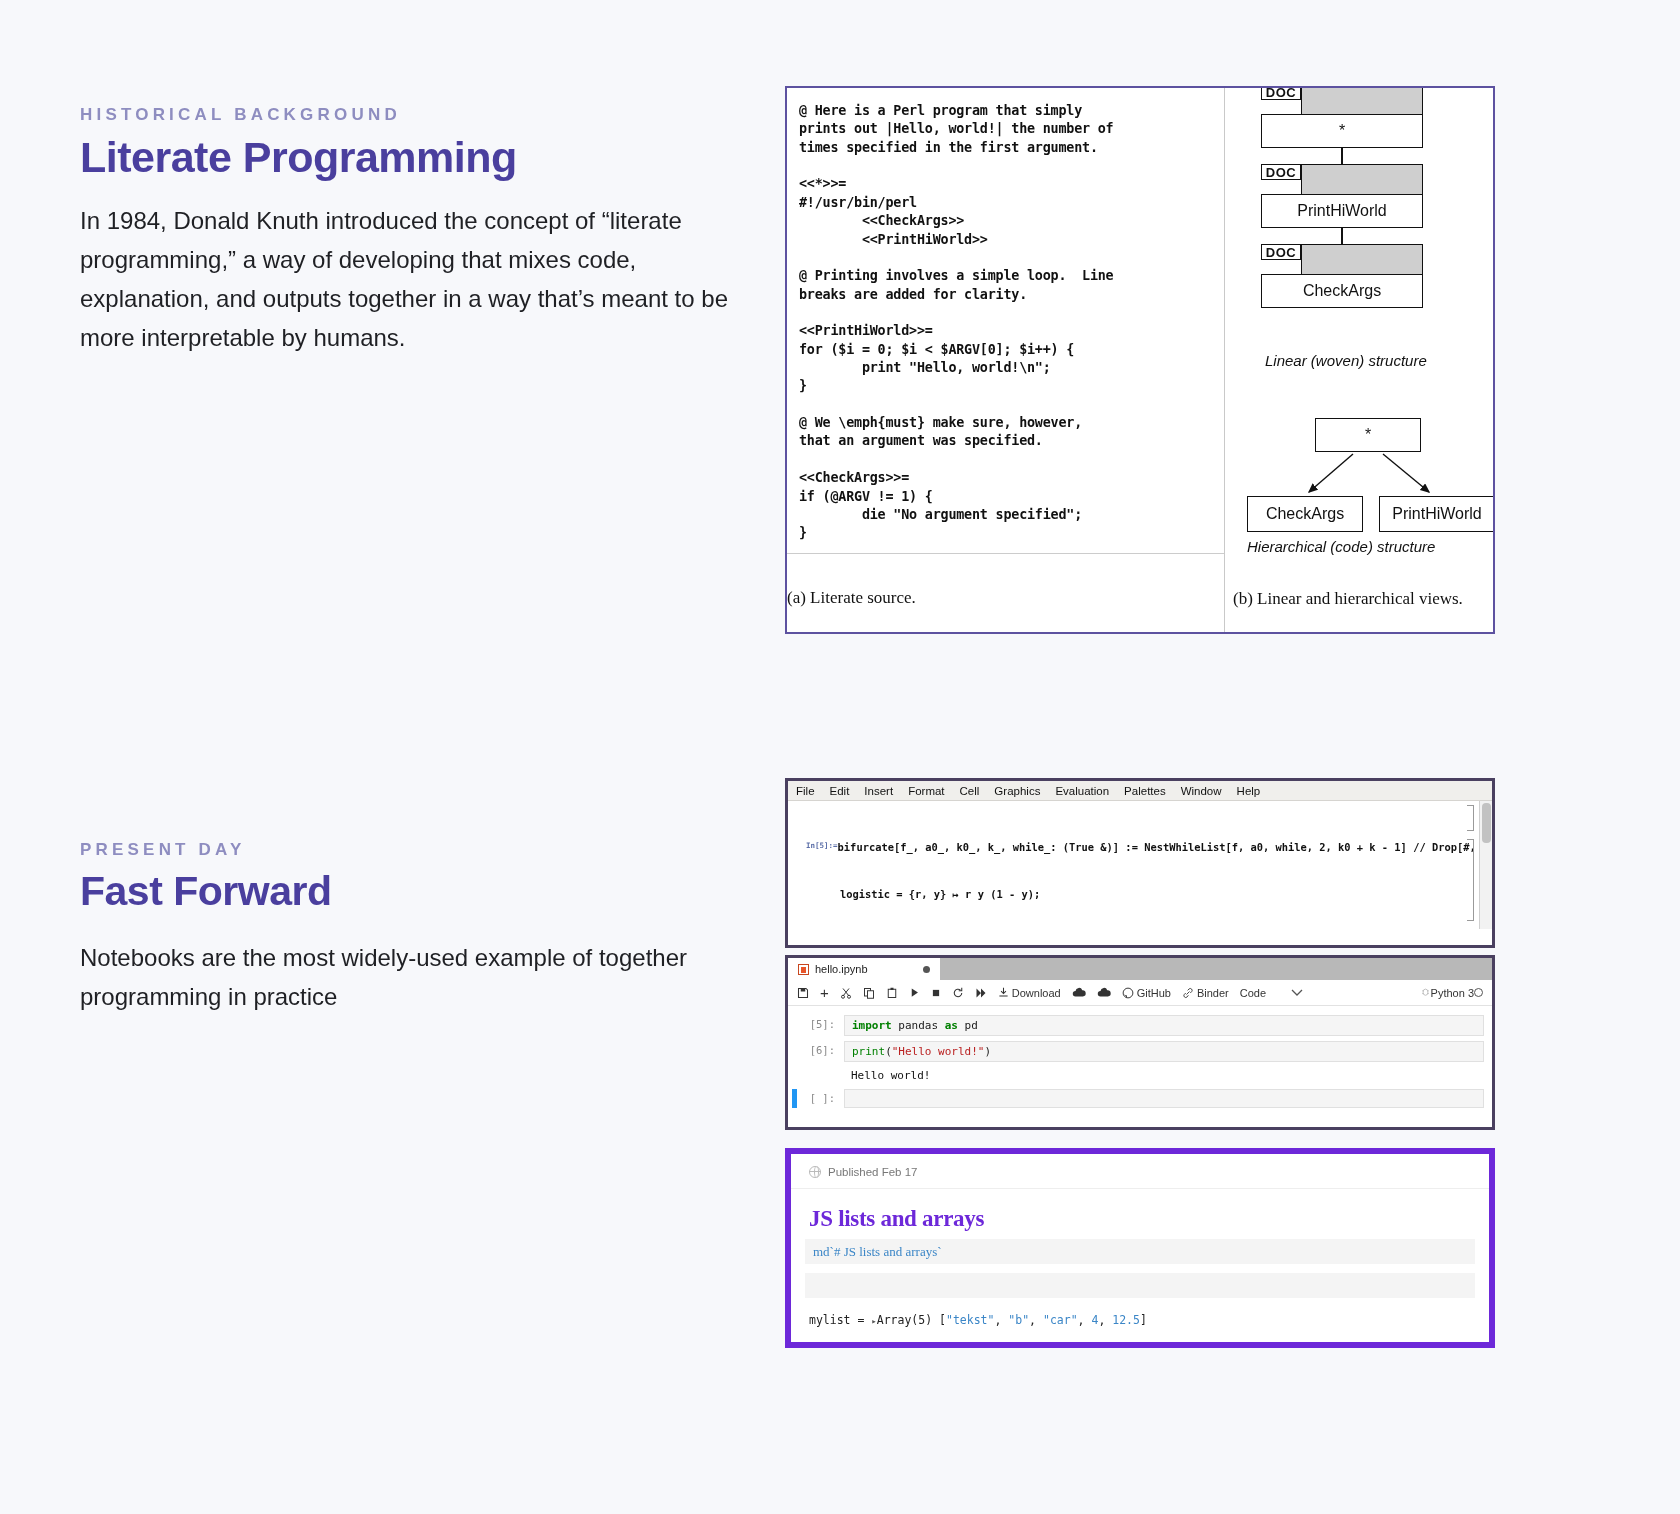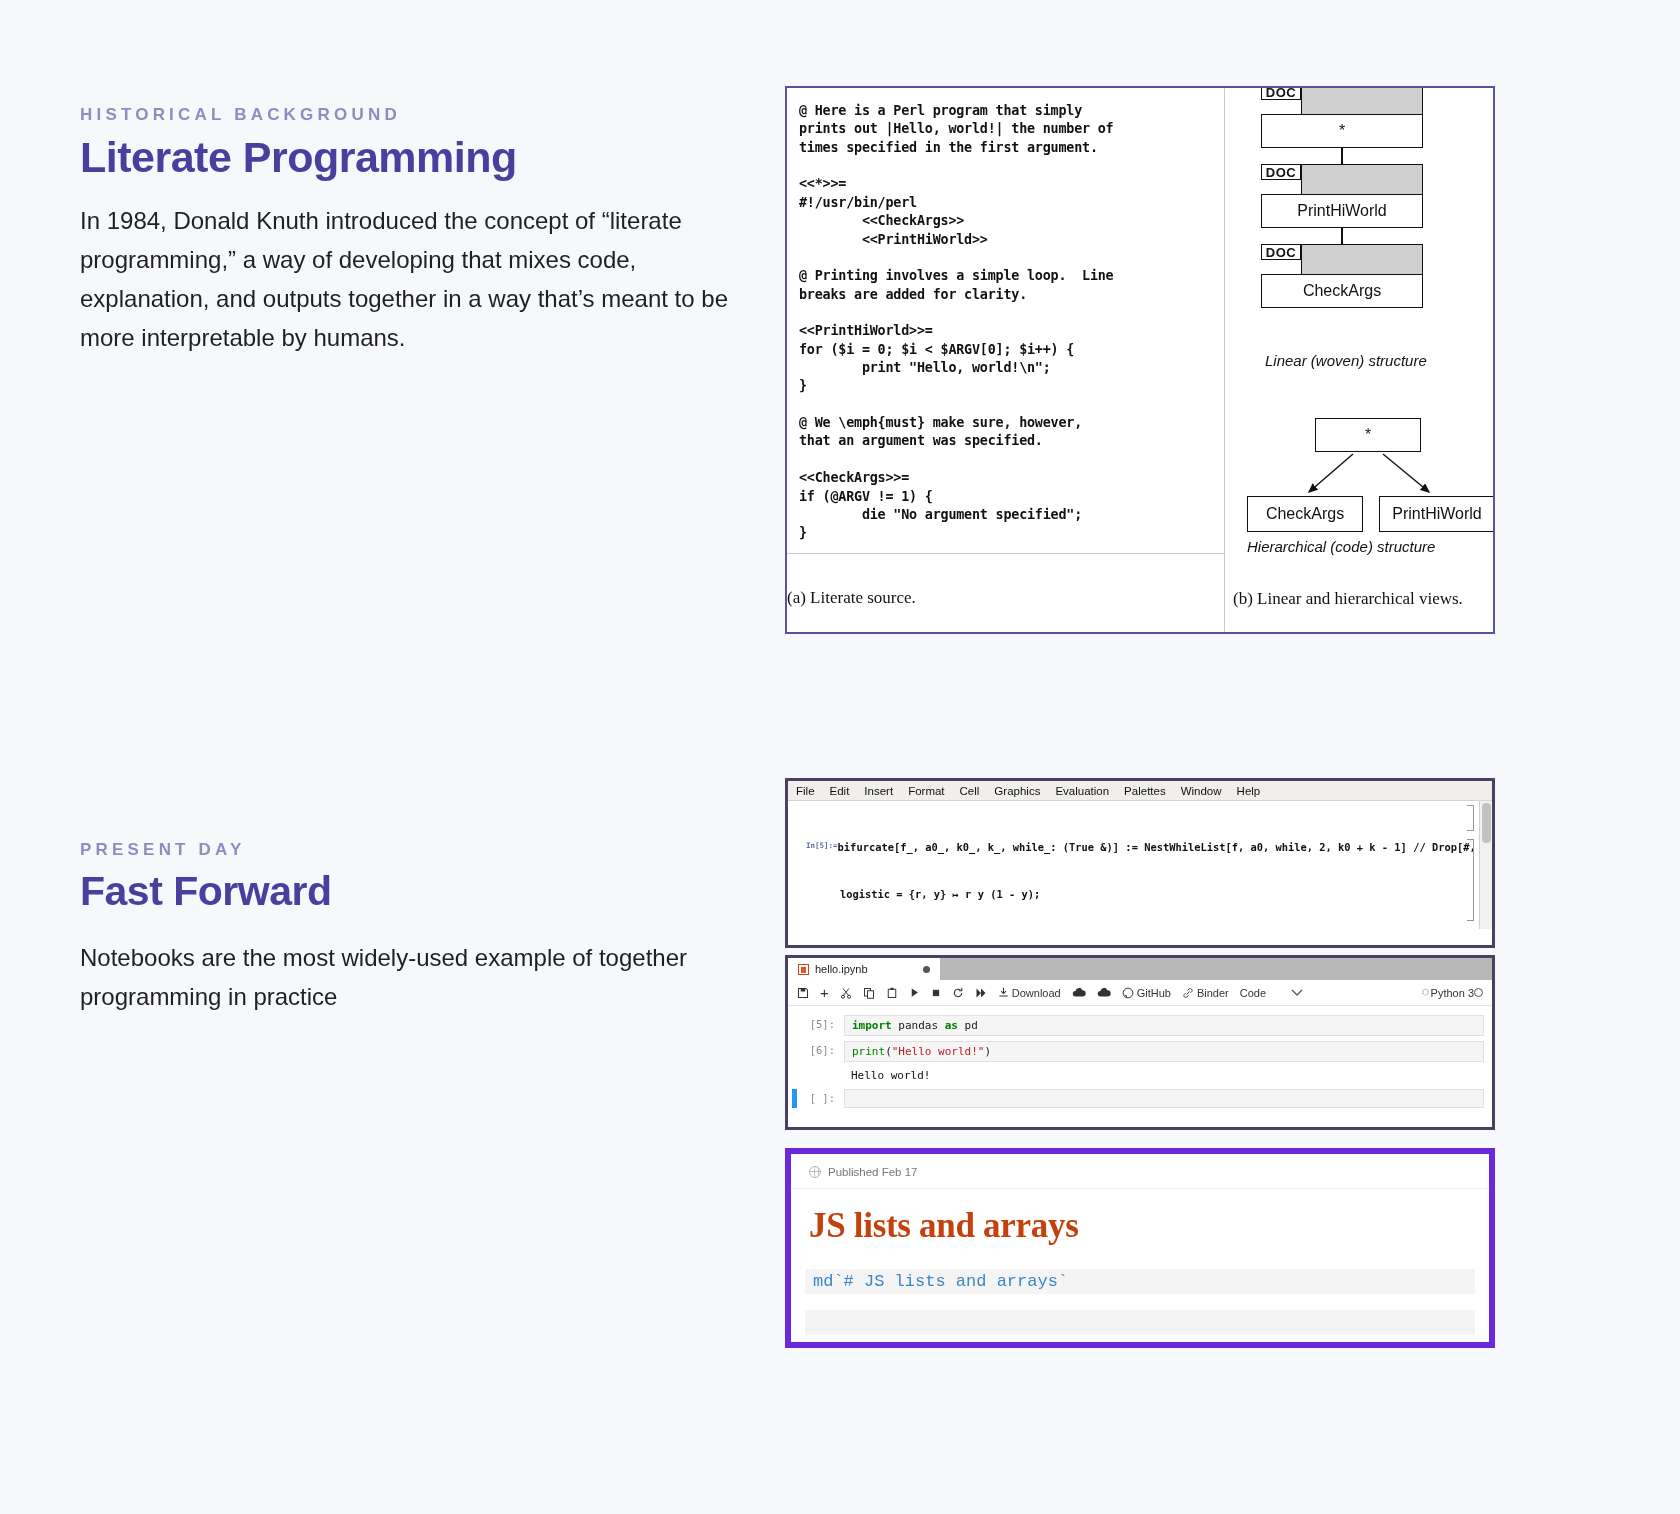--- a/index.html
+++ b/index.html
@@ -238,26 +238,26 @@
     border-bottom:1px solid #eee;
   }
   .globe {
     width:12px; height:12px; border:1.3px solid #bbb; border-radius:50%;
     position:relative;
   }
   .globe::before { content:""; position:absolute; left:-1.3px; top:4px; width:12px; height:1.3px; background:#bbb; }
   .globe::after { content:""; position:absolute; left:4px; top:-1.3px; width:2.5px; height:12px; border-left:1.3px solid #bbb; border-right:1.3px solid #bbb; border-radius:50%; }
   .obs-title {
     font-family:"Liberation Serif", serif;
-    font-size:35px; font-weight:700; color:#c2410c;
+    font-size:23px; font-weight:700; color:#6d28d9;
     padding:17px 0 7px 18px; letter-spacing:-0.3px;
   }
   .obs-cell {
-    margin:16px 14px 9px 14px; background:#f4f4f4;
-    font-family:Liberation Mono, monospace; font-size:17px;
+    margin:0 14px 9px 14px; background:#f4f4f4;
+    font-family:Liberation Serif, serif; font-size:13px;
     padding:4px 8px; line-height:17px; min-height:25px;
   }
   .obs-cell.empty { background:#f4f4f4; }
   .o-blue { color:#3b86c7; }
   .obs-result {
     padding:6px 0 0 18px;
     font-family:"DejaVu Sans Mono", monospace; font-size:11.5px; color:#222;
   }
   .o-tri { font-size:9px; color:#555; }
 </style>

